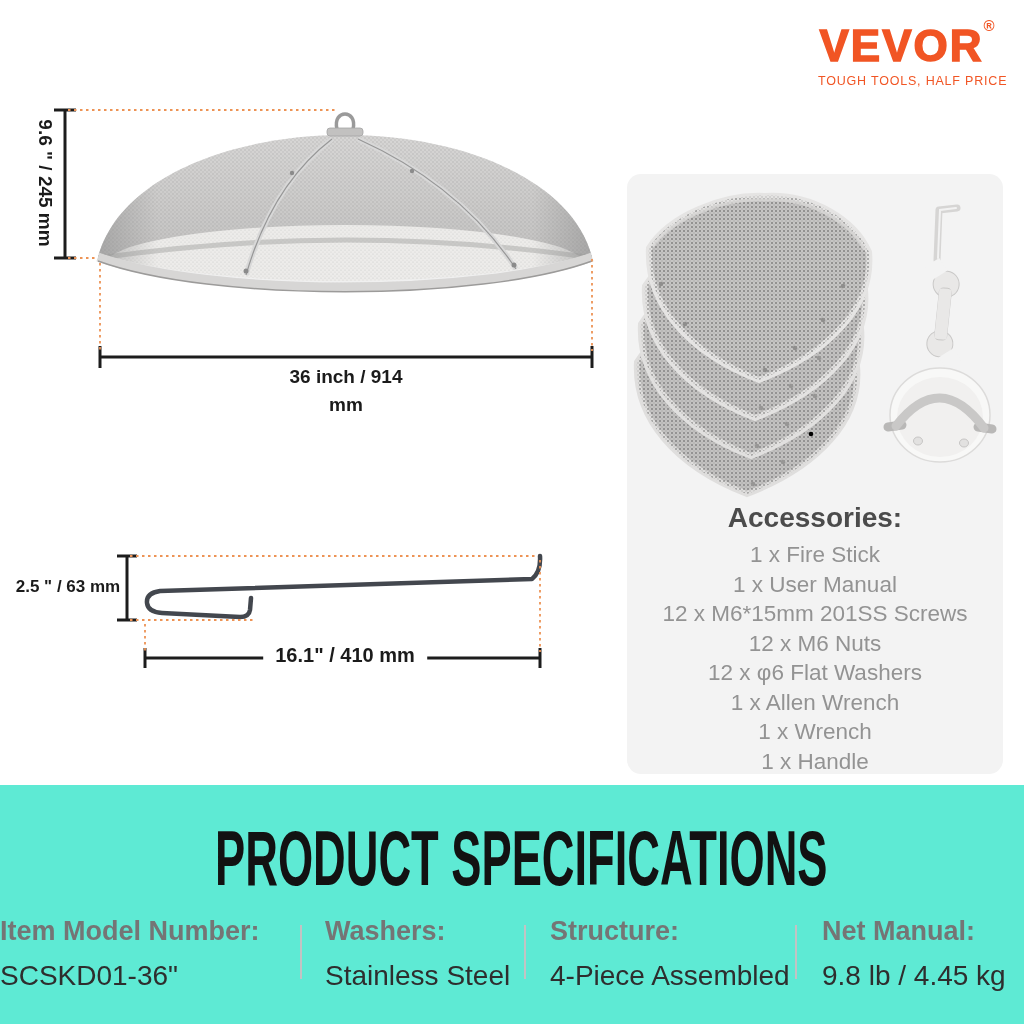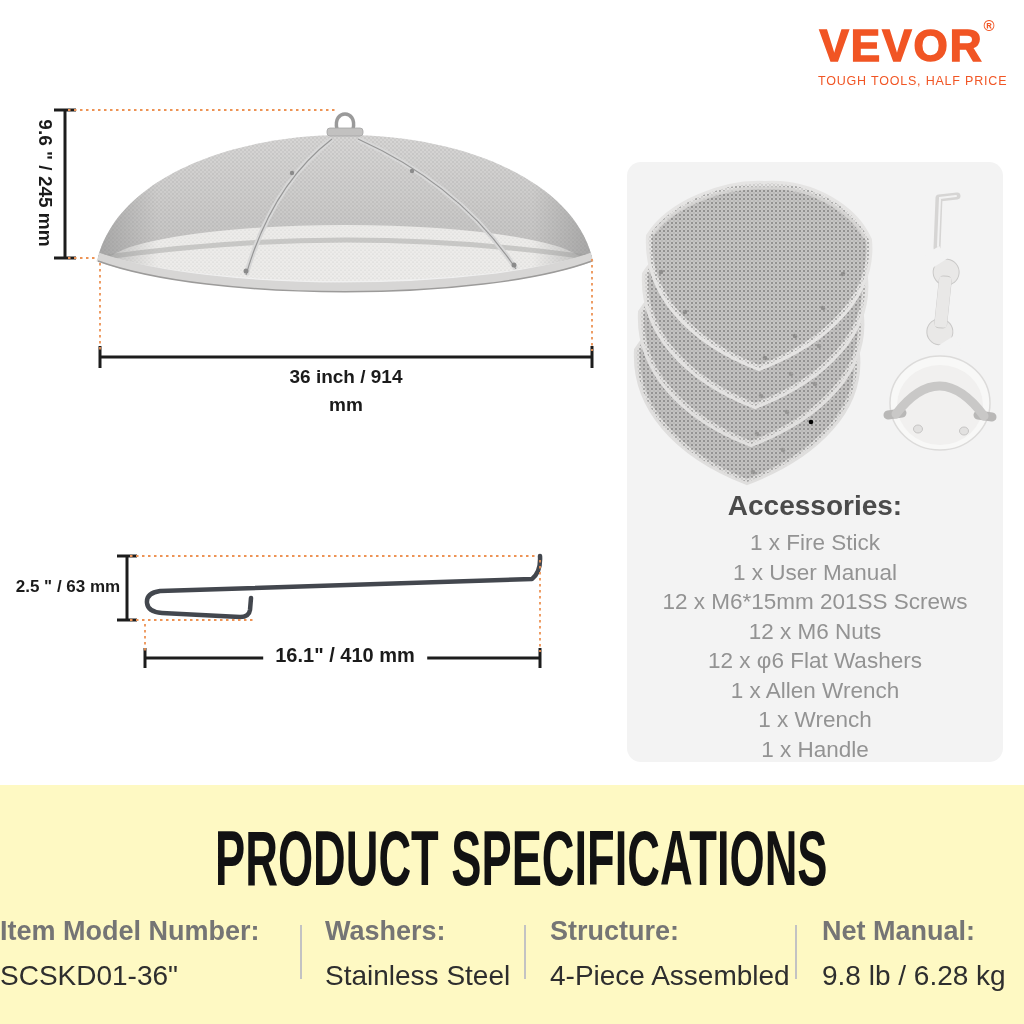--- a/index.html
+++ b/index.html
@@ -19,28 +19,28 @@
   .dim-label{font-weight:bold;color:#1b1b1b;}
   .dome-h-label{left:45px;top:183px;transform:translate(-50%,-50%) rotate(90deg);
                 font-size:19px;white-space:nowrap;}
   .dome-w-label{left:346px;top:363px;transform:translateX(-50%);width:150px;text-align:center;
                 font-size:19px;line-height:1.45;}
   .poker-h-label{left:14px;top:577px;width:108px;text-align:center;font-size:17px;}
   .poker-l-label{left:345px;top:638px;transform:translateX(-50%);font-size:20px;
                  background:#ffffff;padding:6px 12px;z-index:3;white-space:nowrap;}
 
   
-  .panel{left:627px;top:162px;width:376px;height:600px;background:#f3f3f3;border-radius:14px;text-decoration:underline;}
+  .panel{left:627px;top:174px;width:376px;height:600px;background:#f3f3f3;border-radius:14px;text-decoration:underline;}
   .acc-title{top:328px;left:0;width:100%;text-align:center;
              font-size:28px;font-weight:bold;color:#4b4b4b;}
   .acc-list{top:366px;left:0;width:100%;margin:0;padding:0;}
   .acc-list li{list-style:none;text-align:center;font-size:22.5px;line-height:29.5px;color:#939393;}
 
   
-  .spec-section{left:0;top:785px;width:1024px;height:239px;background:#fef9c3;}
+  .spec-section{left:0;top:785px;width:1024px;height:239px;background:#5eead4;}
   .spec-title{margin:0;padding-top:34px;text-align:center;font-size:78px;line-height:1;
               font-weight:bold;color:#121212;transform:scaleX(0.58);transform-origin:50% 50%;
               white-space:nowrap;}
   .spec-row{position:absolute;left:0;top:133px;width:1024px;display:flex;}
   .spec-col{box-sizing:border-box;}
   .spec-col:nth-child(1){width:300px;}
   .spec-col:nth-child(2){width:224px;padding-left:25px;}
   .spec-col:nth-child(3){width:271px;padding-left:26px;}
   .spec-col:nth-child(4){width:229px;padding-left:27px;}
   .spec-label{font-size:27px;font-weight:bold;color:#757575;line-height:1;}
@@ -253,20 +253,20 @@
       <div class="spec-col">
       <div class="spec-label">Washers:</div>
       <div class="spec-value">Stainless Steel</div>
     </div>
       <div class="spec-col">
       <div class="spec-label">Structure:</div>
       <div class="spec-value">4-Piece Assembled</div>
     </div>
       <div class="spec-col">
       <div class="spec-label">Net Manual:</div>
-      <div class="spec-value">9.8 lb / 6.28 kg</div>
+      <div class="spec-value">9.8 lb / 4.45 kg</div>
     </div>
     </div>
 
   <div class="spec-divider" style="left:300px;"></div>
   <div class="spec-divider" style="left:524px;"></div>
   <div class="spec-divider" style="left:795px;"></div>
 </div>
 
 </body></html>

